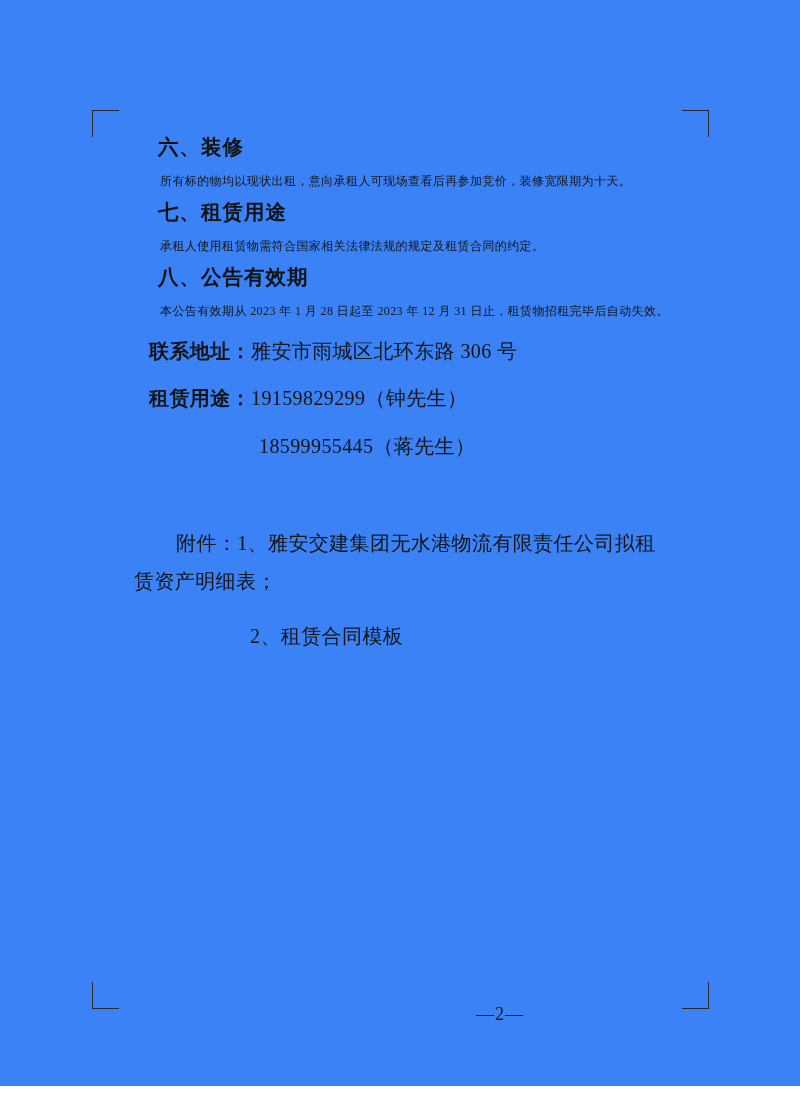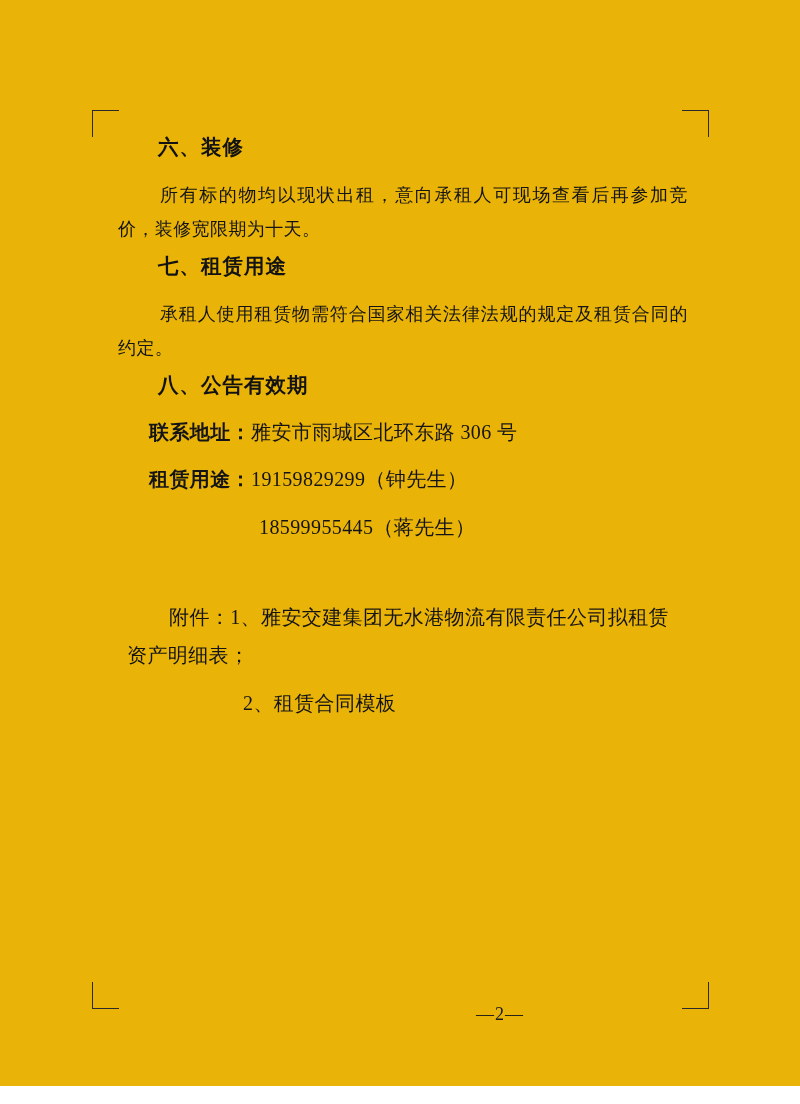--- a/index.html
+++ b/index.html
@@ -15,21 +15,21 @@
     color: #1a1a1a;
     overflow: hidden;
   }
 
   .page {
     position: absolute;
     left: 0;
     top: 0;
     width: 800px;
     height: 1104px;
-    background: #eab308;
+    background: #3b82f6;
   }
 
   
   .crop {
     position: absolute;
     width: 26px;
     height: 26px;
   }
   .crop.tl { left: 92px; top: 110px; border-left: 1.5px solid #2a2a2a; border-top: 1.5px solid #2a2a2a; }
   .crop.tr { left: 682px; top: 110px; border-right: 1.5px solid #2a2a2a; border-top: 1.5px solid #2a2a2a; }
@@ -48,23 +48,23 @@
     font-weight: bold;
     font-size: 20.5px;
     letter-spacing: 1px;
     margin: 0 0 4px 0;
     padding-left: 40px;
     line-height: 1.75;
     color: #121212;
   }
 
   .para {
-    font-size: 18px;
+    font-size: 12px;
     line-height: 1.92;
-    margin: 12px 0 2px 0;
+    margin: 4px 0 2px 0;
     text-indent: 42px;
     text-align: justify;
     color: #141414;
     letter-spacing: 0.4px;
   }
 
   .contact-line {
     font-size: 20px;
     line-height: 1.92;
     margin: 9px;
@@ -80,21 +80,21 @@
     font-family: Liberation Serif, serif;
   }
 
   .spacer {
     height: 34px;
   }
 
   .attach {
     font-size: 20px;
     line-height: 1.92;
-    margin: 9px;
+    margin: 16px;
     text-indent: 42px;
     color: #141414;
     letter-spacing: 0.4px;
   }
   .attach.item2 {
     text-indent: 0;
     padding-left: 116px;
   }
 
   .page-number {
@@ -131,20 +131,21 @@
 
   <div class="content">
 
     <h2 class="heading">六、装修</h2>
     <p class="para">所有标的物均以现状出租，意向承租人可现场查看后再参加竞价，装修宽限期为十天。</p>
 
     <h2 class="heading">七、租赁用途</h2>
     <p class="para">承租人使用租赁物需符合国家相关法律法规的规定及租赁合同的约定。</p>
 
     <h2 class="heading">八、公告有效期</h2>
+    <p class="para">本公告有效期从 2023 年 1 月 28 日起至 2023 年 12 月 31 日止，租赁物招租完毕后自动失效。</p>
 
 
     <p class="contact-line">
       <span class="lbl">联系地址：</span><span>雅安市雨城区北环东路 306 号</span>
     </p>
 
     <p class="contact-line">
       <span class="lbl">租赁用途：</span><span>19159829299（钟先生）</span>
     </p>
 

